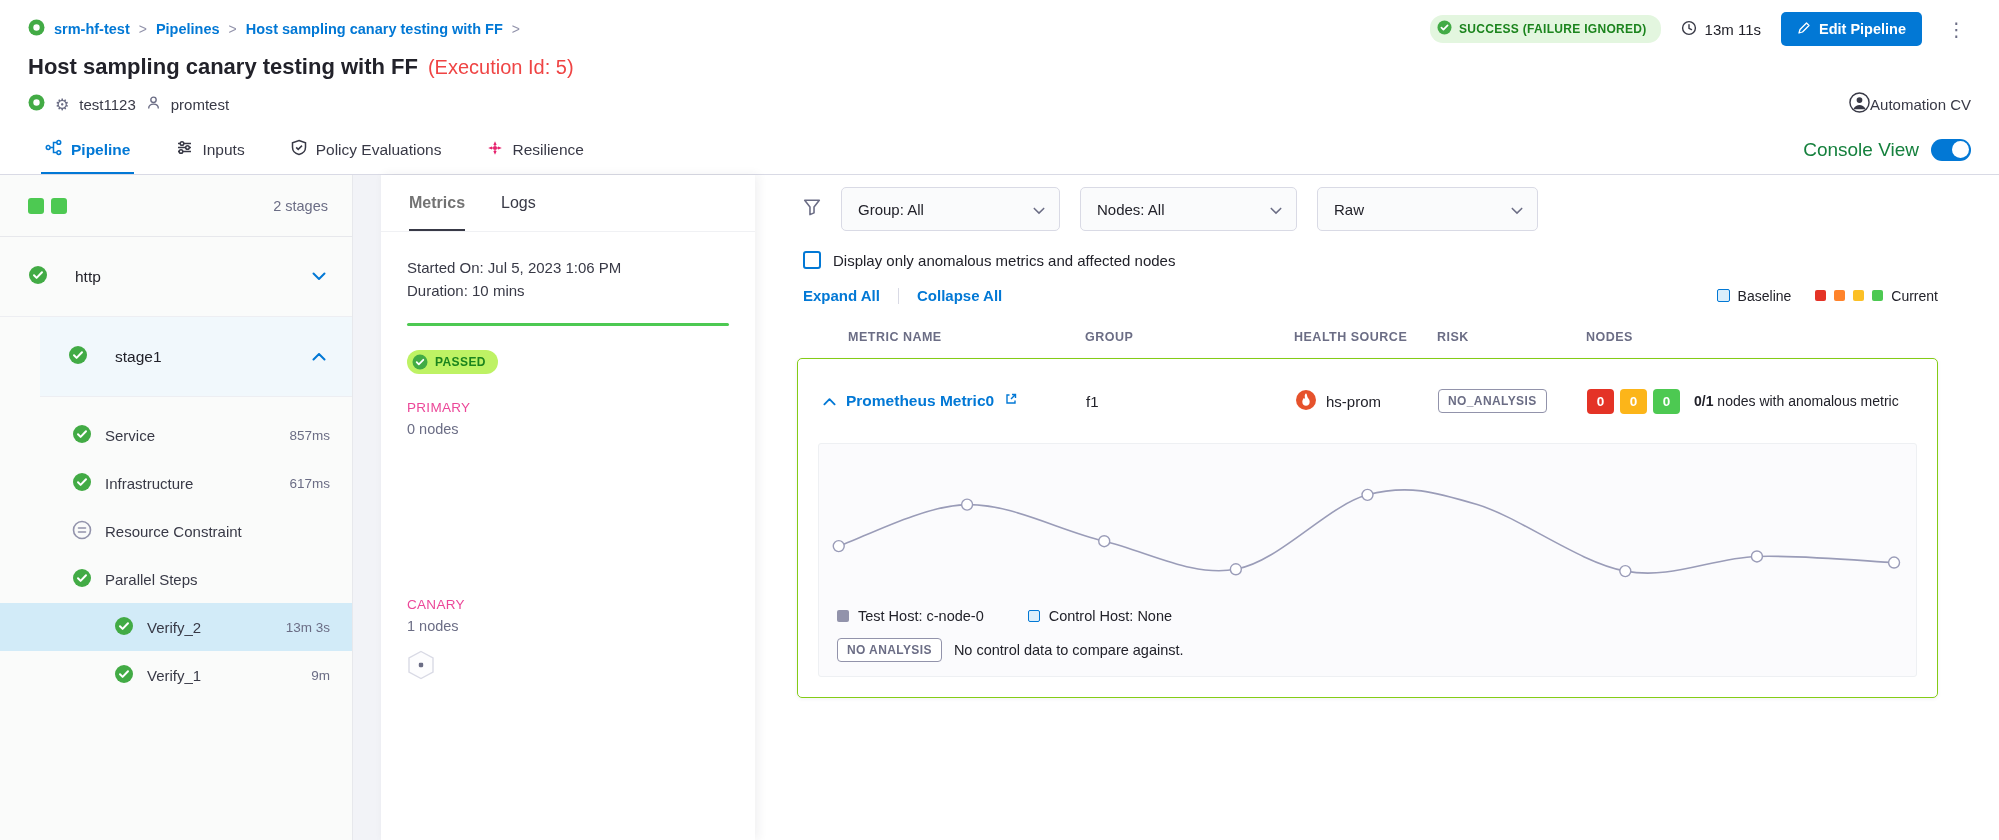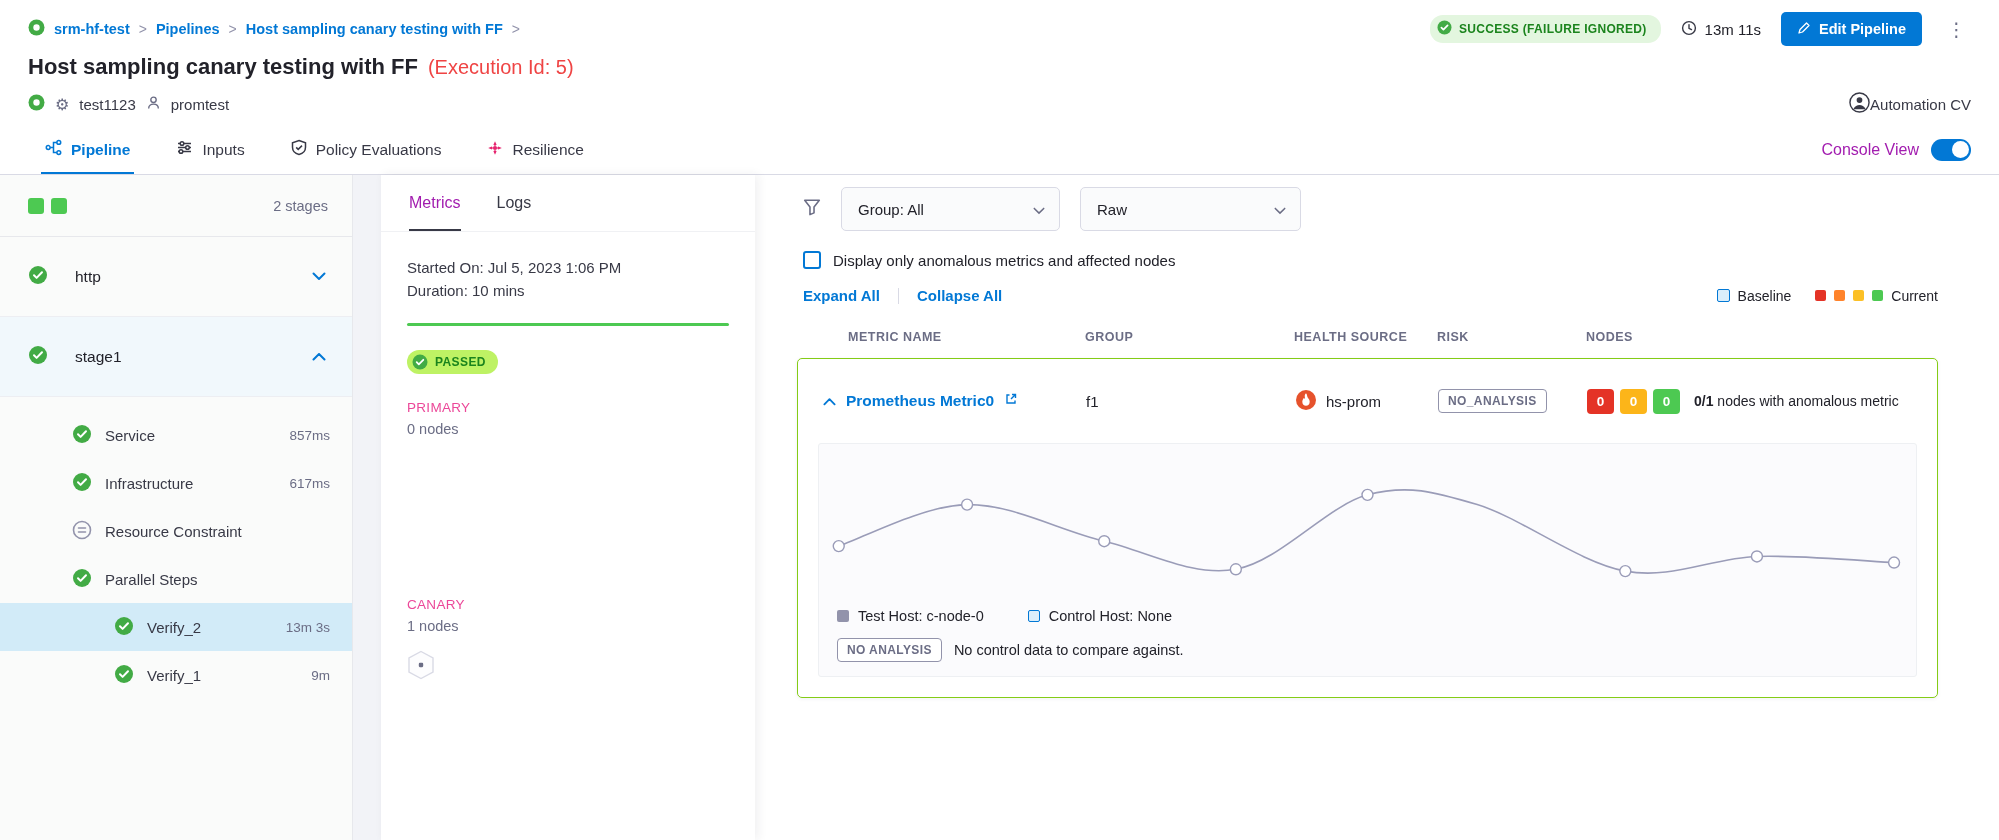--- a/index.html
+++ b/index.html
@@ -25,49 +25,49 @@
   .gear { font-size:16px; color:#6b6d85; }
   .meta-text { font-size:15px; color:#383946; }
   .row3-right { margin-left:auto; display:flex; align-items:center; gap:0; }
 
   
   .tabbar { display:flex; align-items:stretch; border-bottom:1px solid #d9dae5; padding:0 28px 0 45px; height:50px; }
   .tabs { display:flex; gap:46px; }
   .tab { display:flex; align-items:center; gap:9px; font-size:15.5px; color:#383946; cursor:pointer; position:relative; }
   .tab.active { color:#0278d5; font-weight:bold; }
   .tab.active::after { content:""; position:absolute; left:-4px; right:-4px; bottom:0; height:2.5px; background:#0278d5; }
-  .console { margin-left:auto; display:flex; align-items:center; gap:12px; font-size:16px; color:#a21caf; }
+  .console { margin-left:auto; display:flex; align-items:center; gap:12px; font-size:19px; color:#15803d; }
   .toggle { width:40px; height:22px; border-radius:11px; background:#0278d5; position:relative; cursor:pointer; }
   .toggle .knob { position:absolute; right:2.5px; top:2.5px; width:17px; height:17px; background:#fff; border-radius:50%; }
 
   
   .body { flex:1; display:flex; min-height:0; }
 
   
   .sidebar { width:353px; background:#fafbfa; border-right:1px solid #e7e8ec; }
   .stages-head { height:62px; display:flex; align-items:center; padding:0 24px 0 28px; border-bottom:1px solid #e7e8ec; gap:7px; }
   .sq { width:16px; height:16px; border-radius:3px; background:#4dc952; cursor:pointer; }
   .stage-count { margin-left:auto; font-size:14.5px; color:#6b6d85; }
   .stage-row { height:80px; display:flex; align-items:center; gap:27px; padding:0 26px 0 28px; cursor:pointer; border-bottom:1px solid #edeef2; font-size:15.5px; color:#22222a; }
   .stage-row .chev { margin-left:auto; display:flex; }
-  .stage-row.stage1 { background:#f1f8fc; }
+  .stage-row.stage1 { background:#f1f8fc;margin-left:40px; }
   .steps { padding-top:14px; }
   .step-row { height:48px; display:flex; align-items:center; gap:13px; padding:0 22px 0 72px; font-size:15px; color:#383946; cursor:pointer; }
   .step-row.child { padding-left:114px; }
   .step-row .dur { margin-left:auto; font-size:13.5px; color:#6b6d85; }
   .step-row.selected { background:#d2ebf8; }
   .chev-up { transform:rotate(180deg); display:flex; }
 
   .gutter { width:28px; background:#f2f3f7; }
 
   
   .summary { width:374px; background:#fff; display:flex; flex-direction:column; position:relative; z-index:2; box-shadow:3px 0 10px rgba(40,41,61,.07); }
   .sum-tabs { height:56px; display:flex; align-items:stretch; gap:36px; padding:0 28px; }
   .sum-tab { font-size:16px; color:#383946; cursor:pointer; position:relative; display:flex; align-items:center; }
-  .sum-tab.active { font-weight:normal; color:#a21caf; }
+  .sum-tab.active { font-weight:bold; color:#737373; }
   .sum-tab.active::after { content:""; position:absolute; bottom:0; left:0; right:0; height:2px; background:#383946; }
   .summary-card { flex:1; border-top:1px solid #f0f1f4; padding:24px 26px; }
   .sum-line { font-size:15px; color:#383946; line-height:1.55; }
   .progress { margin-top:20px; height:3px; background:#4dc952; border-radius:2px; }
   .passed { margin-top:24px; display:inline-flex; align-items:center; gap:7px; background:#bef264; border-radius:13px; padding:4px 12px 4px 5px; color:#1b841d; font-weight:bold; font-size:12px; letter-spacing:.4px; }
   .subhead { margin-top:26px; font-size:13.5px; color:#ec4899; letter-spacing:.3px; }
   .subhead.canary { margin-top:160px; }
   .nodes-line { margin-top:6px; font-size:14.5px; color:#6b6d85; }
   .hex { margin-top:16px; }
 
@@ -351,20 +351,26 @@
       <div class="filters">
         <span><svg width="18" height="18" viewBox="0 0 16 16">
               <path d="M1.5 2 h13 L9.8 8 v5.2 l-3.6 1.6 V8 Z" fill="none" stroke="#6b6d85" stroke-width="1.4" stroke-linejoin="round"></path>
             </svg></span>
         <div class="select w1">
           <span>Group: All</span>
           <span><svg width="12" height="8" viewBox="0 0 14 9">
                 <path d="M1.5 1.5 L7 7 L12.5 1.5" stroke="#6b6d85" stroke-width="1.8" fill="none" stroke-linecap="round"></path>
               </svg></span>
         </div>
+        <div class="select w2">
+          <span>Nodes: All</span>
+          <span><svg width="12" height="8" viewBox="0 0 14 9">
+                <path d="M1.5 1.5 L7 7 L12.5 1.5" stroke="#6b6d85" stroke-width="1.8" fill="none" stroke-linecap="round"></path>
+              </svg></span>
+        </div>
         <div class="select w4">
           <span>Raw</span>
           <span><svg width="12" height="8" viewBox="0 0 14 9">
                 <path d="M1.5 1.5 L7 7 L12.5 1.5" stroke="#6b6d85" stroke-width="1.8" fill="none" stroke-linecap="round"></path>
               </svg></span>
         </div>
       </div>
 
       <div class="chk-row">
         <span class="chk"></span>

